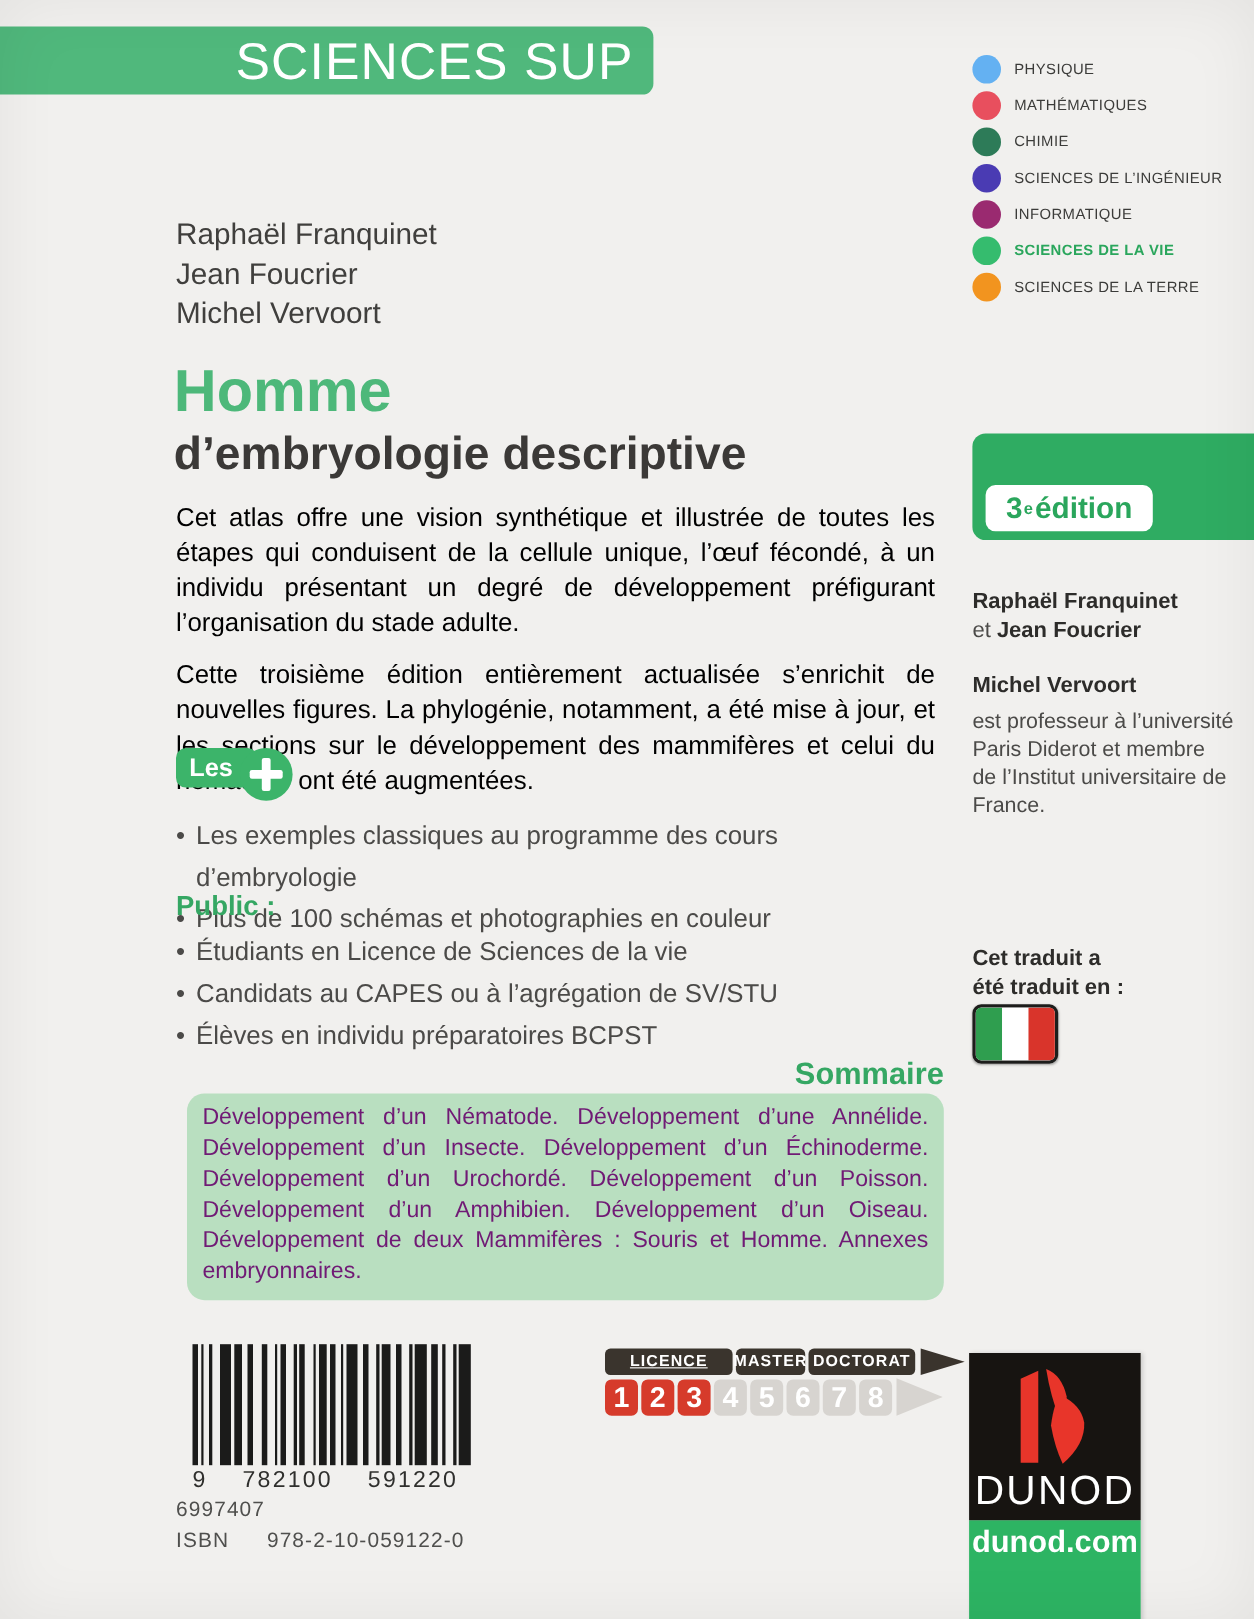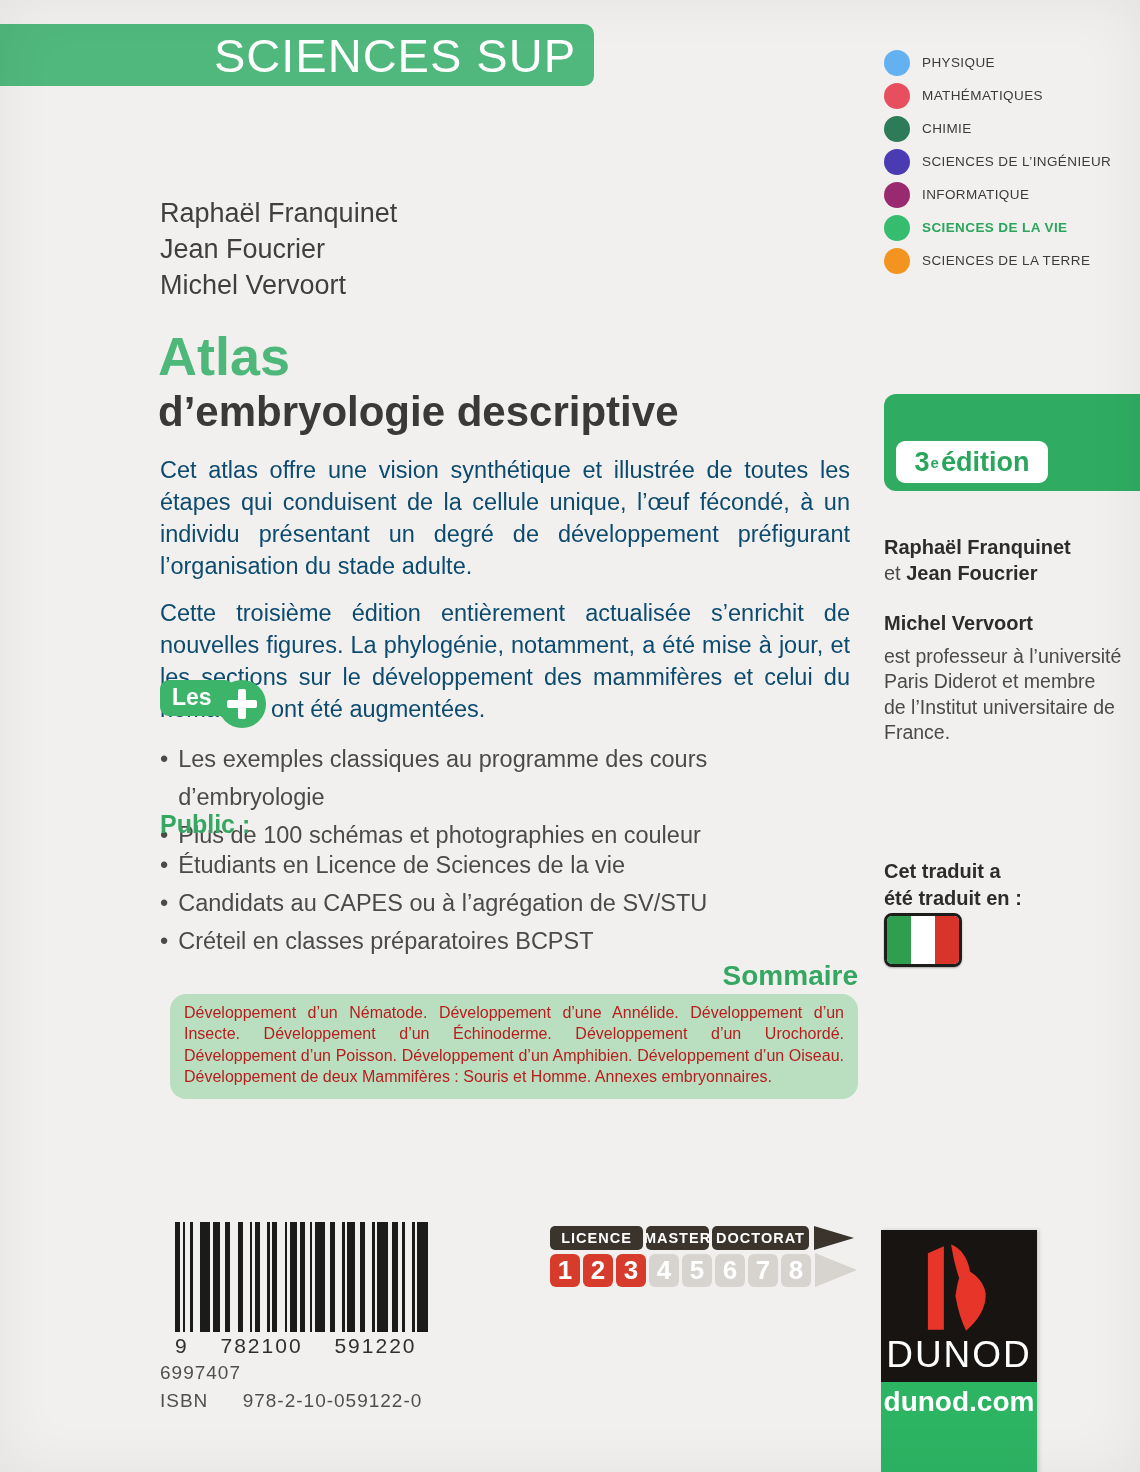--- a/index.html
+++ b/index.html
@@ -26,21 +26,21 @@
   .cat.active .label{color:#2aa65c;font-weight:bold;}
 
   
   .authors{position:absolute;left:160px;top:196px;font-size:27px;line-height:1.33;color:#403f3d;}
   .title-block{position:absolute;left:158px;top:328px;}
   .title-main{font-size:54px;font-weight:bold;color:#4db87a;line-height:1.05;}
   .title-sub{font-size:42px;font-weight:bold;color:#3b3937;line-height:1.1;margin-top:4px;}
 
   
   .desc{position:absolute;left:160px;top:455px;width:690px;}
-  .desc p{margin:0 0 15px 0;font-size:23.5px;line-height:1.36;color:#0c4a6e;text-align:justify;}
+  .desc p{margin:0 0 15px 0;font-size:23.5px;line-height:1.36;color:#000000;text-align:justify;}
 
   
   .les-plus{position:absolute;left:160px;top:680px;display:flex;align-items:flex-start;height:50px;}
   .les-tag{background:#3cb46a;color:#fff;font-weight:bold;font-size:23px;
     border-radius:9px;padding:4px 22px 6px 12px;height:26px;line-height:26px;}
   .les-circle{width:48px;height:48px;border-radius:50%;background:#3cb46a;margin-left:-16px;
     position:relative;flex:0 0 auto;}
   .les-circle i{position:absolute;background:#fff;border-radius:2px;}
   .les-circle i.h{width:30px;height:8px;left:9px;top:20px;}
   .les-circle i.v{width:8px;height:30px;left:20px;top:9px;}
@@ -52,21 +52,21 @@
   .bullets .item{display:flex;font-size:23.5px;color:#4b4a48;line-height:1.62;}
   .bullets .b{margin-right:10px;}
 
   .public-head{position:absolute;left:160px;top:810px;font-size:25px;font-weight:bold;color:#35a763;}
 
   
   .sommaire-head{position:absolute;left:170px;top:960px;width:688px;text-align:right;
     font-size:28px;font-weight:bold;color:#35a763;}
   .sommaire-box{position:absolute;left:170px;top:994px;width:688px;box-sizing:border-box;
     background:#b9dfc0;border-radius:16px;padding:8px 14px 12px 14px;}
-  .sommaire-box p{margin:0;font-size:16px;line-height:1.33;color:#b91c1c;text-align:justify;}
+  .sommaire-box p{margin:0;font-size:21px;line-height:1.33;color:#701a75;text-align:justify;}
 
   
   .tab3e{position:absolute;left:884px;top:394px;width:256px;height:97px;
     background:#2fac62;border-radius:12px 0 0 12px;}
   .tab3e .pill{position:absolute;left:12px;bottom:8px;width:152px;height:42px;background:#fff;
     border-radius:9px;display:flex;align-items:center;justify-content:center;
     color:#2aa65c;font-weight:bold;font-size:27px;}
   .tab3e .pill sup{font-size:15px;margin:0 2px 0 1px;}
 
   .bios{position:absolute;left:884px;top:534px;width:238px;}
@@ -88,21 +88,21 @@
   .barcode .digits{font-size:21px;color:#2f2f2d;margin-top:2px;word-spacing:24px;letter-spacing:2px;}
   .ref-num{position:absolute;left:160px;top:1362px;font-size:19px;color:#4f4f4d;letter-spacing:1px;}
   .isbn-line{position:absolute;left:160px;top:1390px;font-size:19px;color:#4f4f4d;letter-spacing:1px;}
   .isbn-line .num{margin-left:28px;}
 
   
   .levels{position:absolute;left:550px;top:1226px;}
   .lvl-top{display:flex;align-items:center;}
   .lvl-top .grp{background:#3a342d;color:#fff;font-weight:bold;font-size:14.5px;letter-spacing:1px;
     border-radius:5px;height:24px;display:flex;align-items:center;justify-content:center;margin-right:3px;}
-  .grp.g0{width:93px;} .grp.g1{width:63px;} .grp.g2{width:97px;}
+  .grp.g0{width:116px;text-decoration:underline;} .grp.g1{width:63px;} .grp.g2{width:97px;}
   .lvl-top .arrow{width:0;height:0;border-top:12px solid transparent;border-bottom:12px solid transparent;
     border-left:40px solid #3a342d;margin-left:2px;}
   .lvl-bottom{display:flex;align-items:center;margin-top:3px;}
   .lvl-bottom .tile{width:30px;height:33px;border-radius:6px;margin-right:3px;
     display:flex;align-items:center;justify-content:center;color:#fff;font-weight:bold;font-size:26px;}
   .lvl-bottom .arrow{width:0;height:0;border-top:17px solid transparent;border-bottom:17px solid transparent;
     border-left:42px solid #d7d4d0;margin-left:1px;}
 
   
   .dunod{position:absolute;left:881px;top:1230px;width:156px;height:296px;
@@ -152,21 +152,21 @@
   </div>
 </div>
 
 <div class="authors">
   <div>Raphaël Franquinet</div>
   <div>Jean Foucrier</div>
   <div>Michel Vervoort</div>
 </div>
 
 <div class="title-block">
-  <div class="title-main">Atlas</div>
+  <div class="title-main">Homme</div>
   <div class="title-sub">d’embryologie descriptive</div>
 </div>
 
 <div class="desc">
   <p>Cet atlas offre une vision synthétique et illustrée de toutes les étapes qui conduisent de la cellule unique, l’œuf fécondé, à un individu présentant un degré de développement préfigurant l’organisation du stade adulte.</p>
   <p>Cette troisième édition entièrement actualisée s’enrichit de nouvelles figures. La phylogénie, notamment, a été mise à jour, et les sections sur le développement des mammifères et celui du nématode ont été augmentées.</p>
 </div>
 
 <div class="les-plus">
   <span class="les-tag">Les</span>
@@ -192,21 +192,21 @@
   <div class="item">
       <span class="b">•</span>
       <span>Étudiants en Licence de Sciences de la vie</span>
     </div>
   <div class="item">
       <span class="b">•</span>
       <span>Candidats au CAPES ou à l’agrégation de SV/STU</span>
     </div>
   <div class="item">
       <span class="b">•</span>
-      <span>Créteil en classes préparatoires BCPST</span>
+      <span>Élèves en individu préparatoires BCPST</span>
     </div>
 </div>
 
 <div class="sommaire-head">Sommaire</div>
 <div class="sommaire-box">
   <p>Développement d’un Nématode. Développement d’une Annélide. Développement d’un Insecte. Développement d’un Échinoderme. Développement d’un Urochordé. Développement d’un Poisson. Développement d’un Amphibien. Développement d’un Oiseau. Développement de deux Mammifères : Souris et Homme. Annexes embryonnaires.</p>
 </div>
 
 <div class="tab3e">
   <div class="pill">

